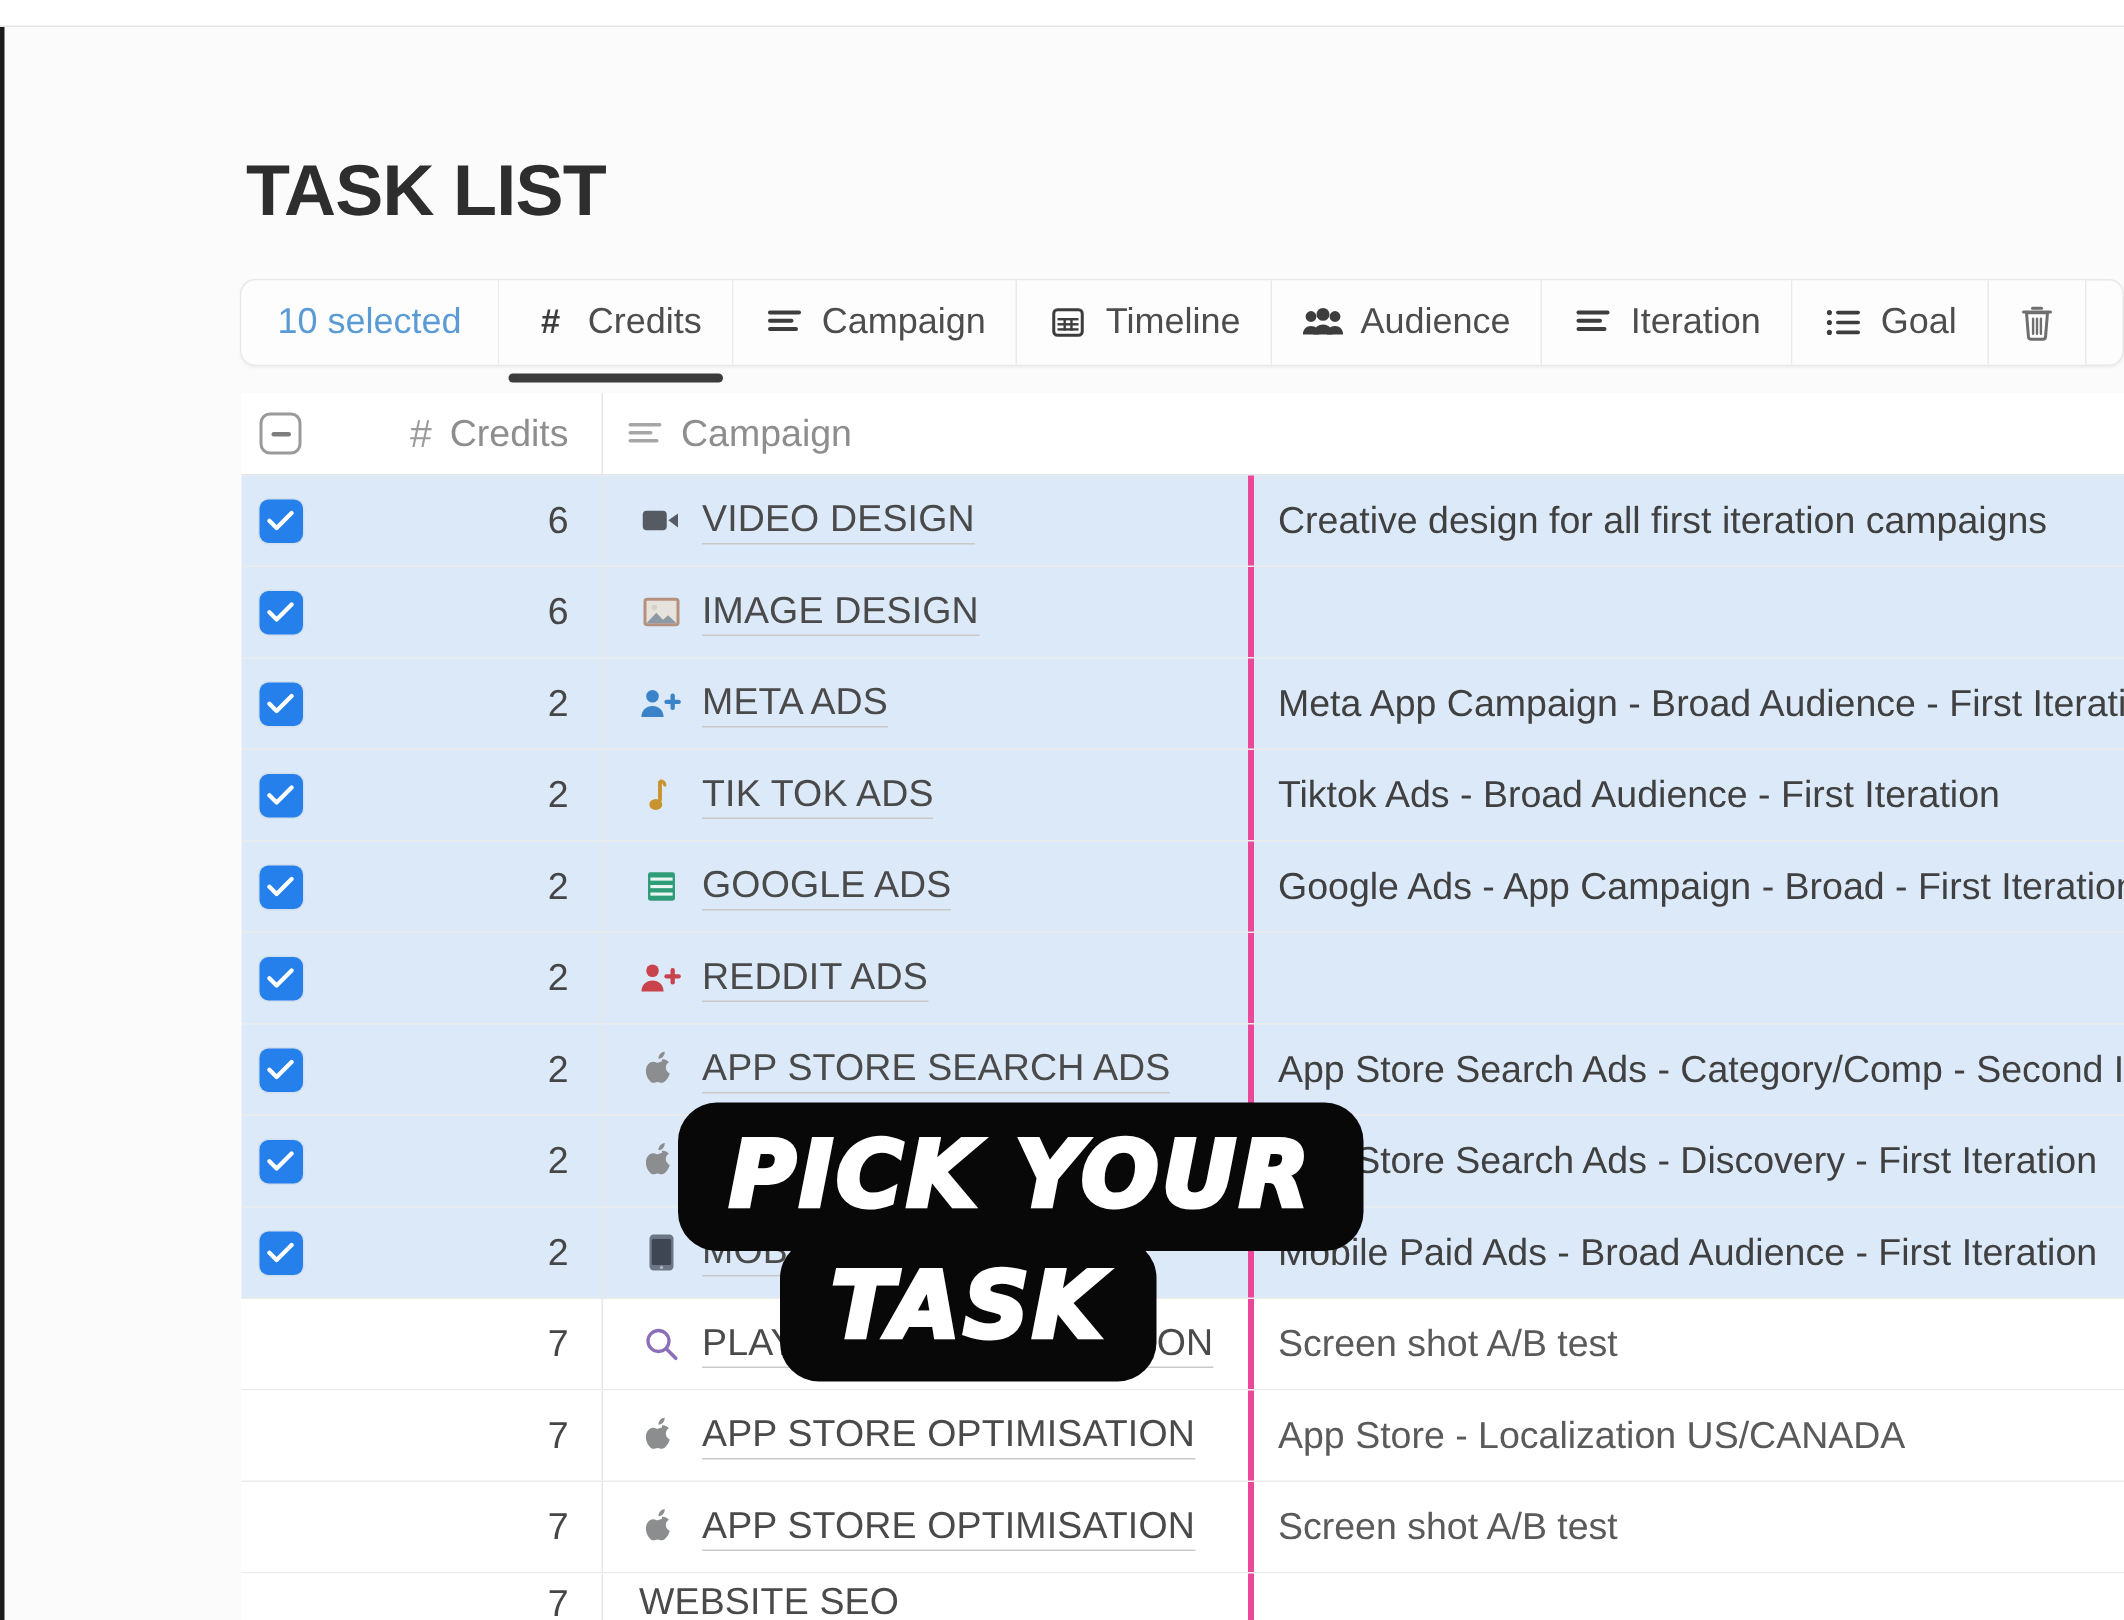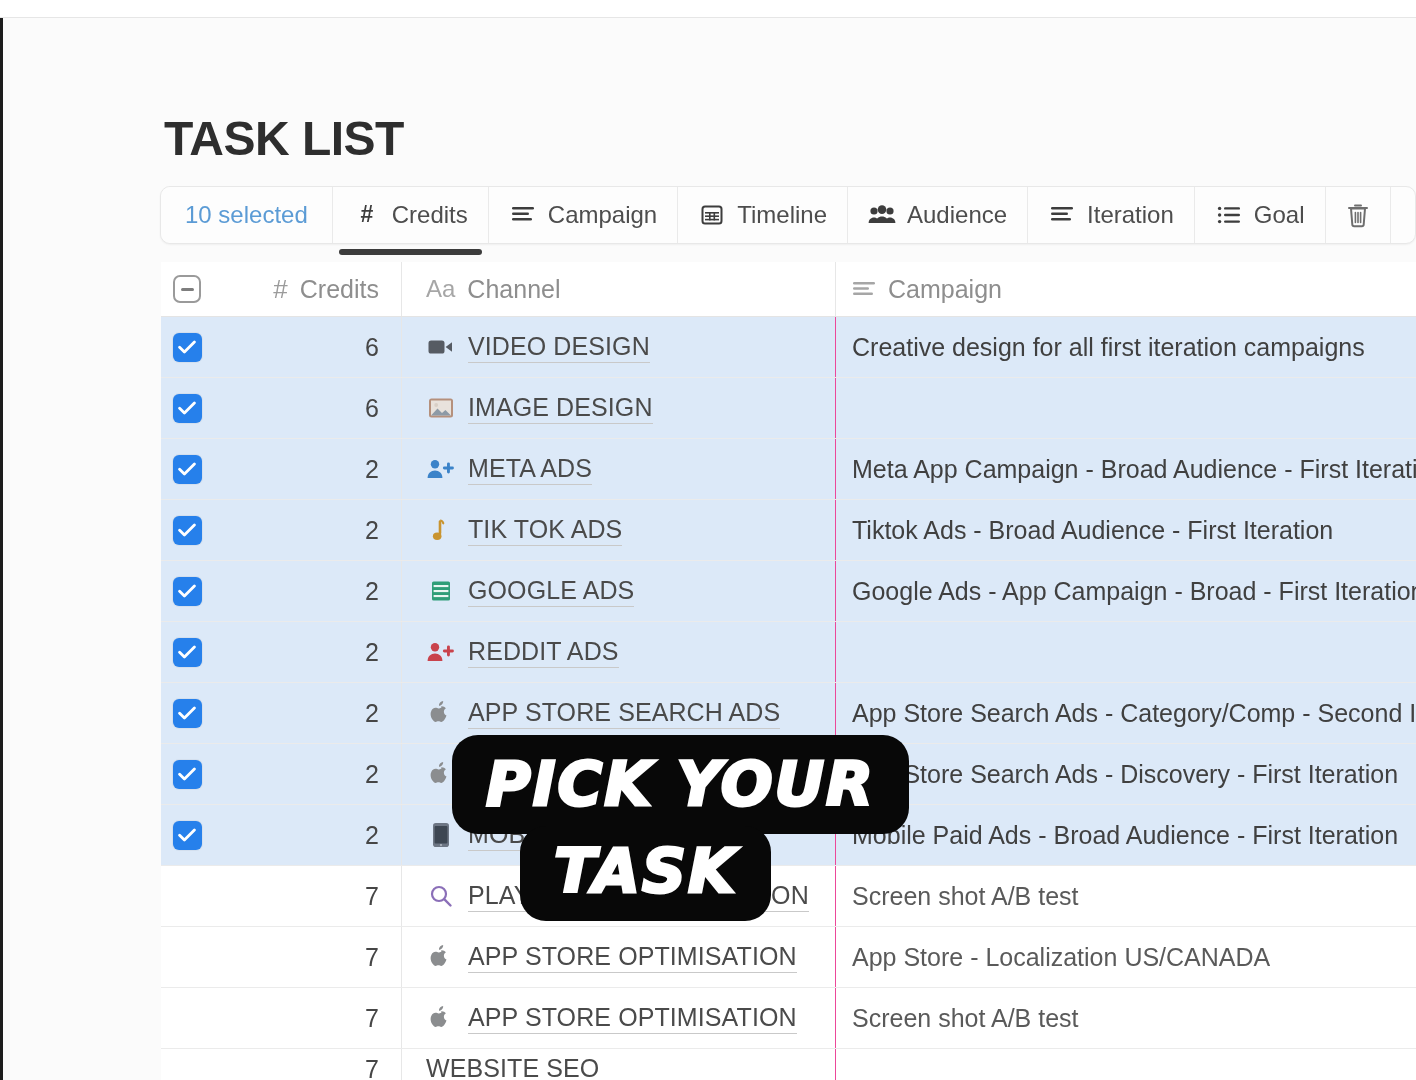--- a/index.html
+++ b/index.html
@@ -42,21 +42,20 @@
   
   .page-title {
     position: absolute;
     left: 164px;
     top: 100px;
     font-size: 48px;
     font-weight: 700;
     letter-spacing: -0.5px;
     color: #2e2e2e;
     font-family: "Liberation Sans", sans-serif;
-    margin-top: 11px;
   }
 
   
   .toolbar {
     position: absolute;
     left: 160px;
     top: 186px;
     height: 58px;
     display: flex;
     align-items: stretch;
@@ -144,21 +143,21 @@
     font-size: 25px;
     color: #464646;
     flex: 0 0 auto;
   }
   .c-channel {
     width: 434px;
     display: flex;
     align-items: center;
     gap: 12px;
     padding-left: 24px;
-    border-right: 1px solid #ec4899;
+    border-right: 4px solid #ec4899;
     flex: 0 0 auto;
   }
   .c-campaign {
     flex: 1 1 auto;
     display: flex;
     align-items: center;
     padding-left: 16px;
     overflow: hidden;
     white-space: nowrap;
   }
@@ -390,24 +389,20 @@
   <div class="row header">
     <div class="c-check">
       <span class="cb-indeterminate">
           <i></i>
         </span>
     </div>
     <div class="hdr-credits">
       <span class="hash-glyph">#</span>
       <span class="hdr-text">Credits</span>
     </div>
-    <div class="hdr-channel">
-      <span class="aa-glyph">Aa</span>
-      <span class="hdr-text">Channel</span>
-    </div>
     <div class="hdr-campaign">
       <span>
         <svg width="24" height="20" viewBox="0 0 24 20" style="display:block">
           <rect x="1" y="3" width="22" height="2.4" rx="1.2" fill="#a6a6a6"></rect>
           <rect x="1" y="8.3" width="16" height="2.4" rx="1.2" fill="#a6a6a6"></rect>
           <rect x="1" y="13.6" width="20" height="2.4" rx="1.2" fill="#a6a6a6"></rect>
         </svg>
       </span>
       <span class="hdr-text">Campaign</span>
     </div>

